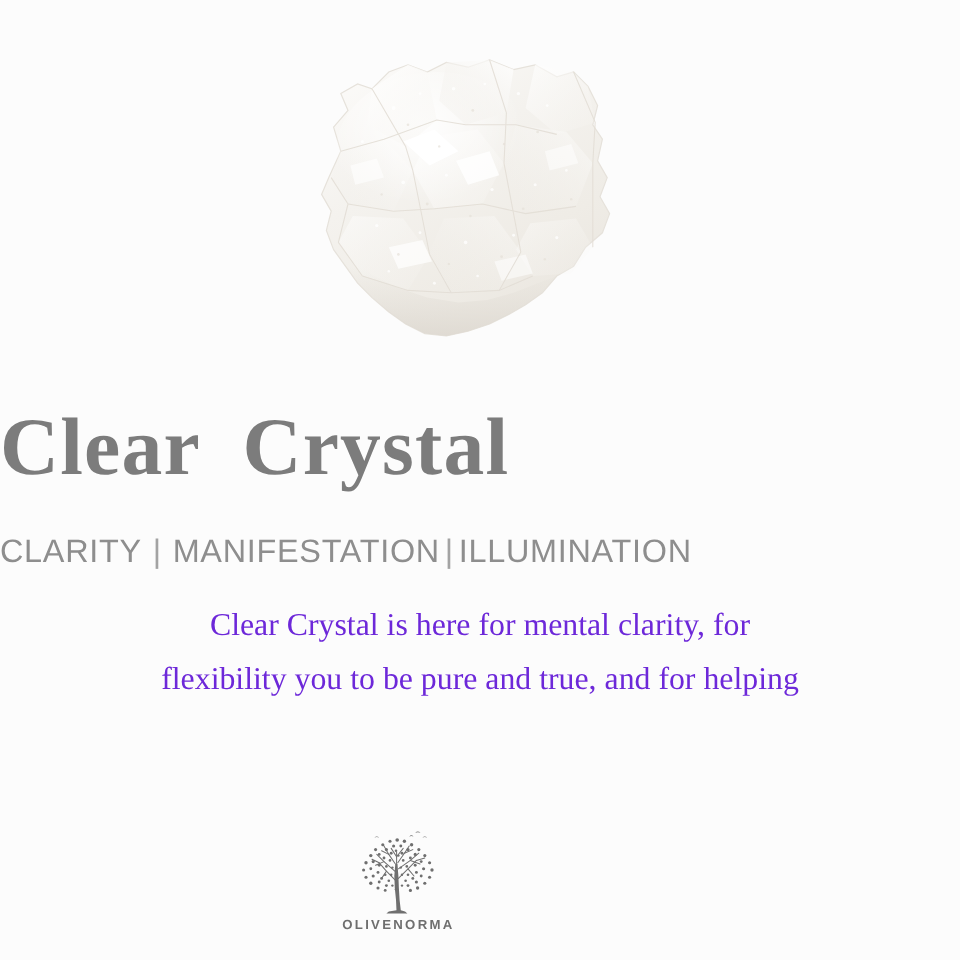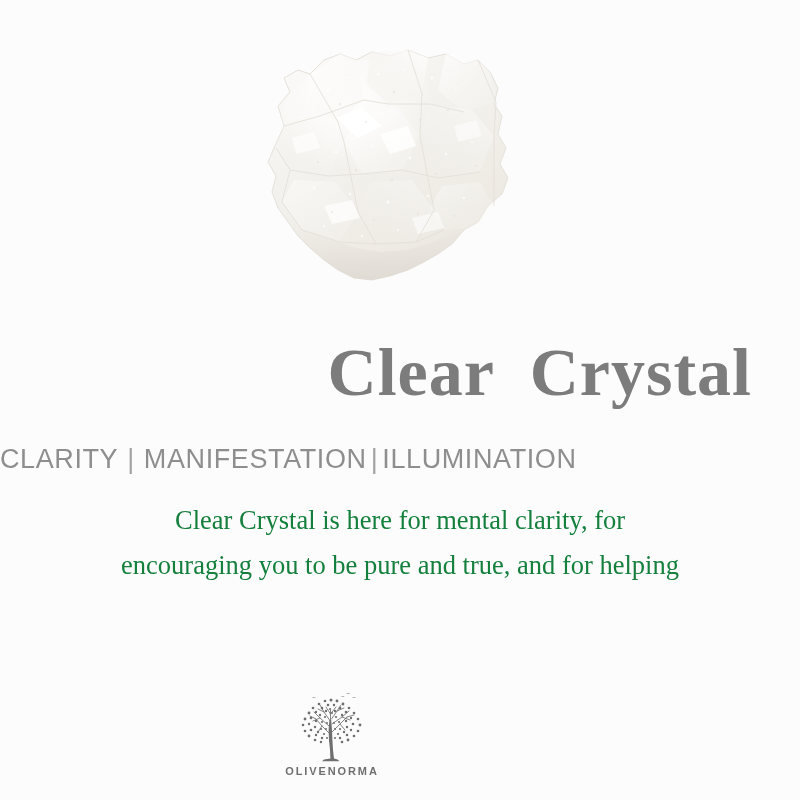--- a/index.html
+++ b/index.html
@@ -38,21 +38,21 @@
     height: 270px;
     display: block;
   }
 
   
   .title {
     position: absolute;
     left: 0;
     top: 336px;
     width: 752px;
-    text-align: right;
+    text-align: left;
     font-family: "Liberation Serif", "DejaVu Serif", serif;
     font-weight: 700;
     font-size: 68px;
     line-height: 72px;
     letter-spacing: 1px;
     color: #7c7c7c;
     white-space: pre;
   }
 
   
@@ -83,21 +83,21 @@
   .description {
     position: absolute;
     left: 50px;
     top: 498px;
     width: 700px;
     text-align: center;
     font-family: "Liberation Serif", "DejaVu Serif", serif;
     font-weight: 400;
     font-size: 26.5px;
     line-height: 45px;
-    color: #15803d;
+    color: #6d28d9;
   }
   .description .dline { display: block; white-space: nowrap; }
 
   
   .logo {
     position: absolute;
     left: 0;
     top: 688px;
     width: 664px;
     text-align: center;
@@ -233,21 +233,21 @@
   </div>
 
   <div class="title">Clear  Crystal</div>
 
   <div class="subtitle">
     <span class="kw">CLARITY</span><span class="sep sep-wide">|</span><span class="kw">MANIFESTATION</span><span class="sep sep-tight">|</span><span class="kw">ILLUMINATION</span>
   </div>
 
   <div class="description">
     <span class="dline">Clear Crystal is here for mental clarity, for</span>
-    <span class="dline">encouraging you to be pure and true, and for helping</span>
+    <span class="dline">flexibility you to be pure and true, and for helping</span>
   </div>
 
   <div class="logo">
     <svg class="logo-mark" viewBox="0 0 86 78" aria-hidden="true">
       <g fill="#6f6f6f">
 
         <path d="M41.4,70.5 L41.0,62.0 L40.0,52.0 L39.6,42.0 L40.4,32.0 L42.2,32.0
                  L43.0,42.0 L43.4,52.0 L44.0,62.0 L45.0,70.5
                  L48.5,71.6 L50.5,73.2 L33.0,73.2 L35.0,71.6 Z"></path>
 

